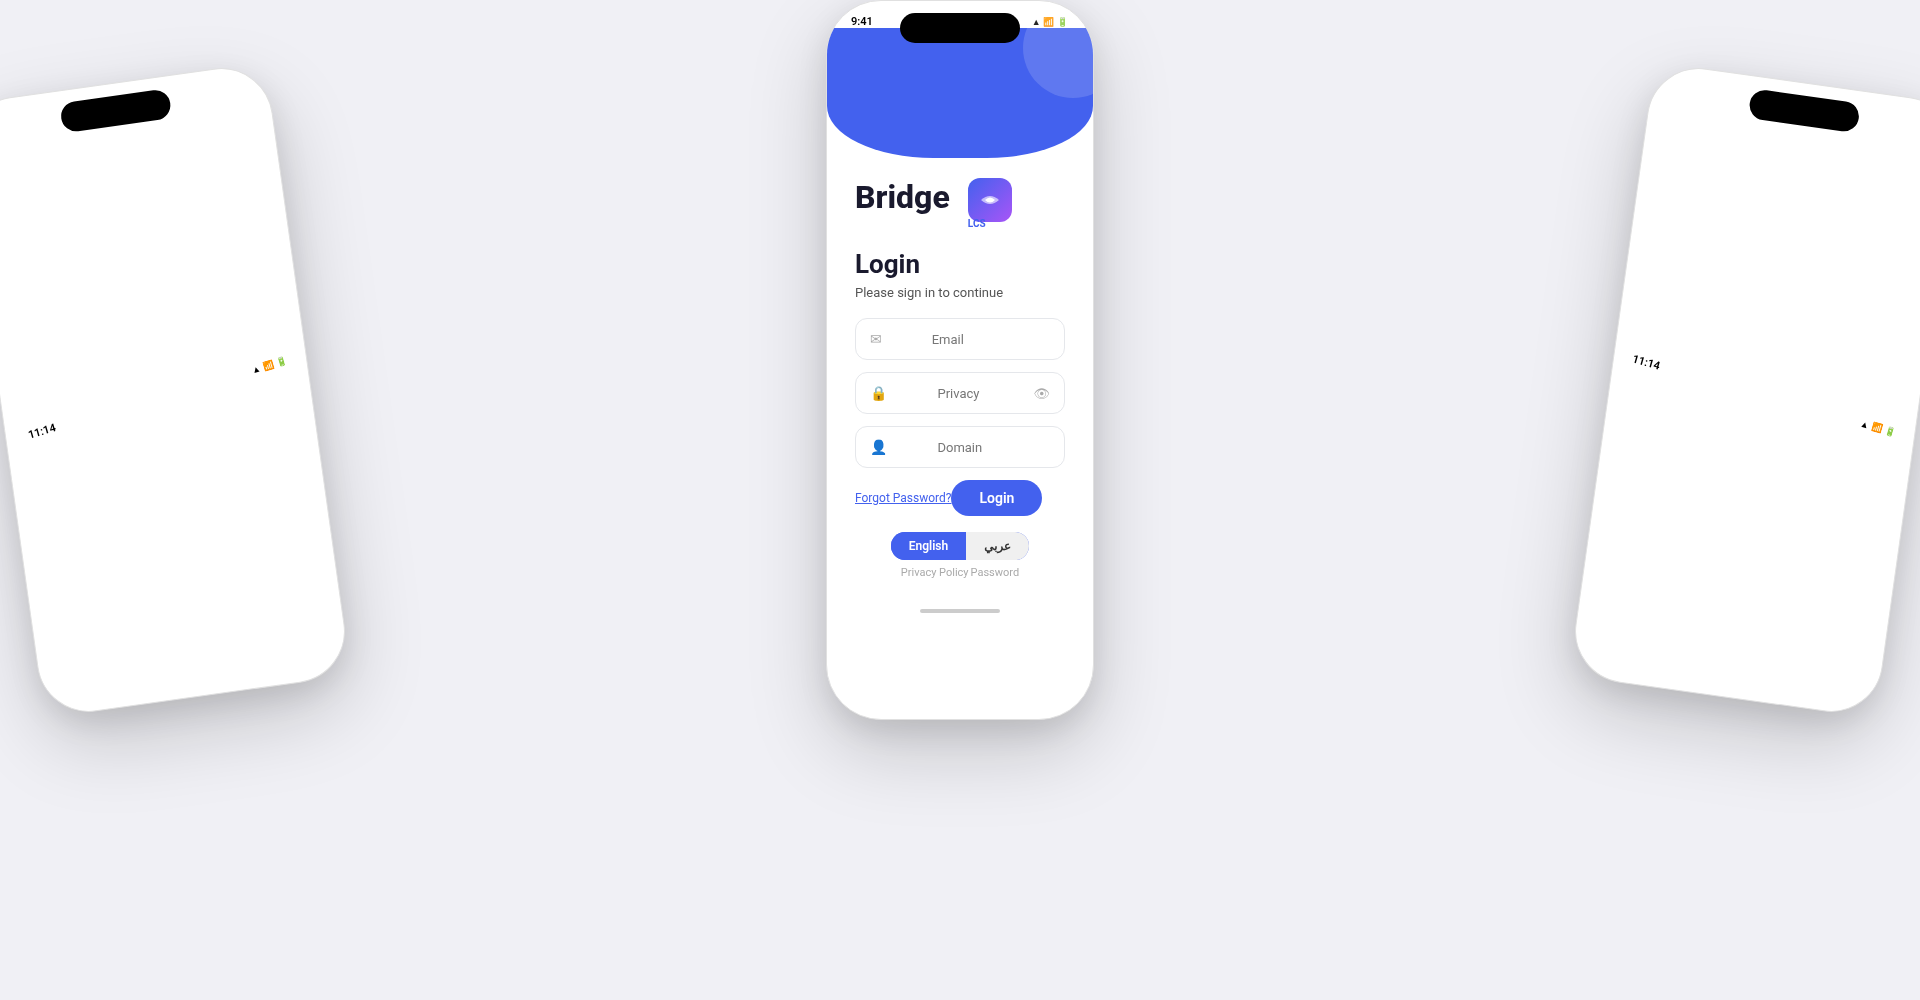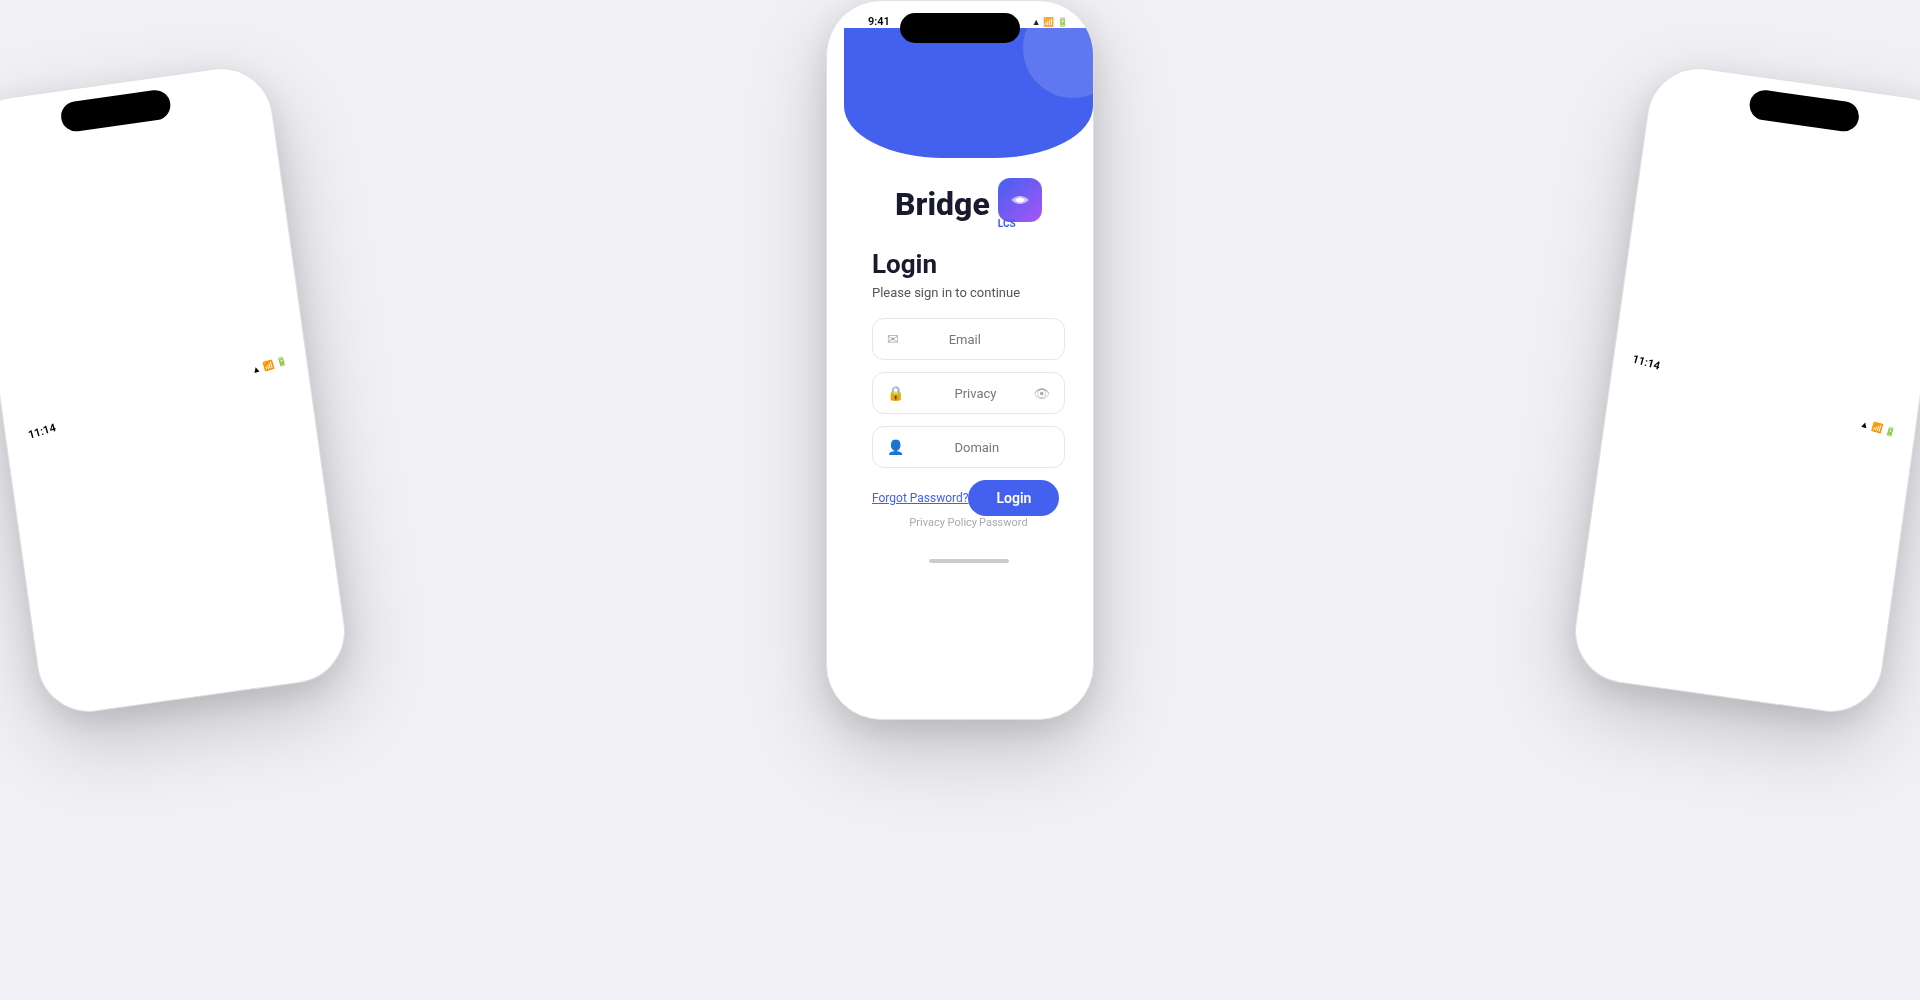--- a/index.html
+++ b/index.html
@@ -64,21 +64,20 @@
 
     
     .phone-center {
       width: 268px;
       height: 720px;
       left: 50%;
       top: 0;
       transform: translateX(-50%);
       z-index: 10;
       border-radius: 55px;
-      padding-left: 17px;
     }
     .phone-center::before {
       width: 120px;
     }
     .login-blue-top {
       background: #4361ee;
       height: 130px;
       border-radius: 0 0 40% 40%;
       position: relative;
     }
@@ -90,24 +89,22 @@
       height: 100px;
       background: rgba(255,255,255,0.15);
       border-radius: 50%;
       transform: translate(30px, -30px);
     }
     .login-content {
       padding: 20px 28px 16px;
     }
     .login-logo {
       display: flex;
-      align-items: center;
-      gap: 8px;
+      gap: 18px;
       margin-bottom: 20px;
-      margin-left: 23px;
     }
     .logo-text {
       font-size: 32px;
       font-weight: 800;
       color: #1a1a2e;
     }
     .logo-icon {
       width: 44px;
       height: 44px;
       background: linear-gradient(135deg, #4361ee, #a855f7);
@@ -340,20 +337,26 @@
     <div class="form-field">
       <span class="form-field-icon">👤</span>
       <span class="form-field-text">Domain</span>
     </div>
 
     <div class="forgot-login-row">
       <span class="forgot-link">Forgot Password?</span>
       <div class="login-btn">Login</div>
     </div>
 
+    <div class="lang-toggle">
+      <div class="lang-pill">
+        <div class="lang-opt active">English</div>
+        <div class="lang-opt inactive">عربي</div>
+      </div>
+    </div>
 
     <div class="login-footer">
       <span>Privacy Policy</span>
       <span>Password</span>
     </div>
   </div>
 
   <div style="height:24px;display:flex;align-items:flex-end;justify-content:center;padding-bottom:6px;">
     <div style="width:80px;height:4px;background:#000;border-radius:2px;opacity:0.2;"></div>
   </div>

